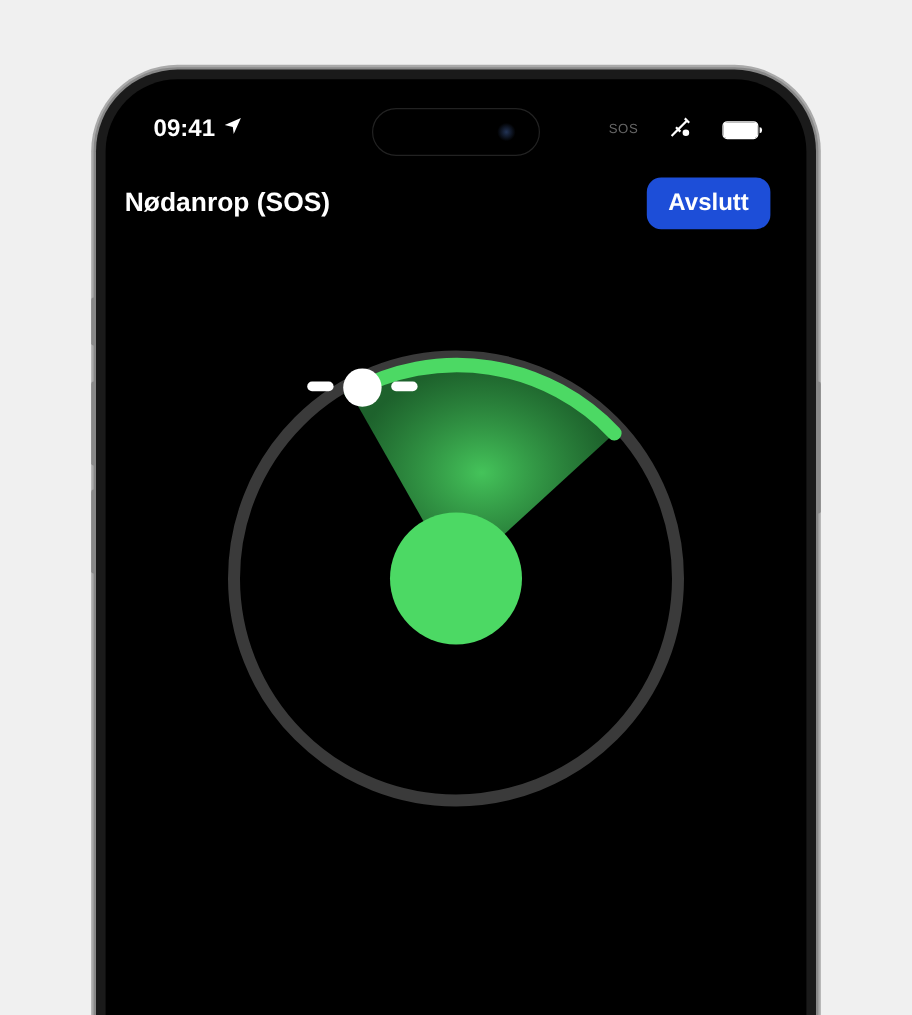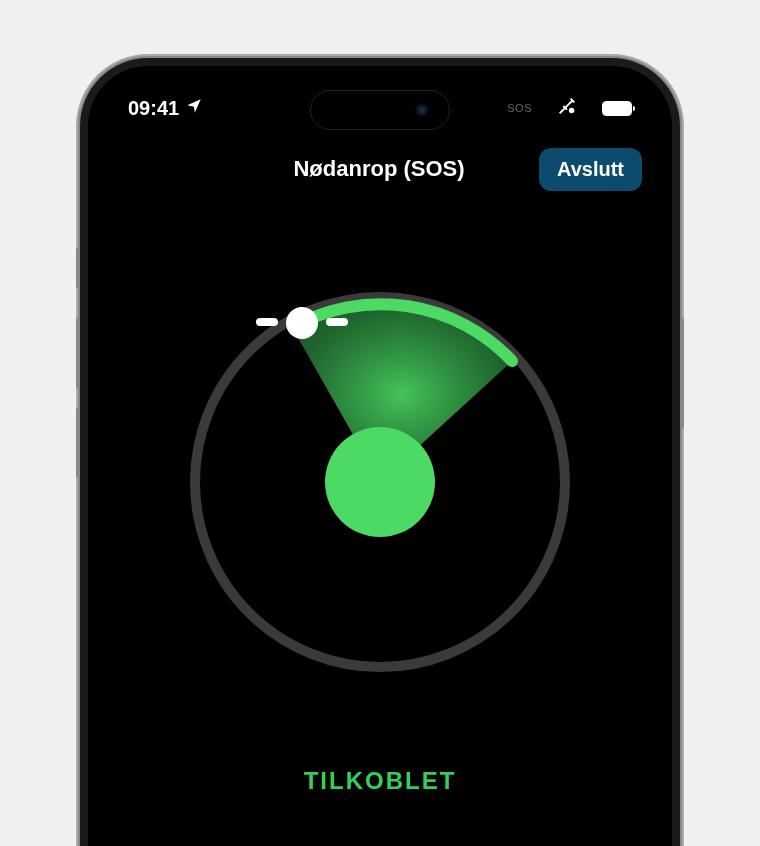--- a/index.html
+++ b/index.html
@@ -122,36 +122,35 @@
     
     .battery-fill {
       width: 100%;
       height: 100%;
       background: #fff;
       border-radius: 2px;
     }
     
     .header {
       display: flex;
-      justify-content: center;
       align-items: center;
-      padding: 30px 30px 10px 28px;
+      padding: 30px 30px 10px 16px;
       position: relative;
     }
     
     .page-title {
       color: #fff;
       font-size: 22px;
       font-weight: 600;
     }
     
     .end-button {
       position: absolute;
       right: 30px;
-      background: #0c4a6e;
+      background: #1d4ed8;
       color: #fff;
       border: none;
       padding: 10px 18px;
       border-radius: 12px;
       font-size: 20px;
       font-weight: 600;
       cursor: pointer;
     }
     
     .radar-container {
@@ -310,16 +309,15 @@
         </svg>
 
         <div class="center-dot"></div>
 
         <div class="pointer-dash" style="top: 26px; left: 66px;"></div>
         <div class="pointer-dot" style="top: 15px; left: 96px;"></div>
         <div class="pointer-dash" style="top: 26px; left: 136px;"></div>
       </div>
     </div>
 
-    <div class="status-text">TILKOBLET</div>
 
   </div>
 </div>
 
 </body></html>

